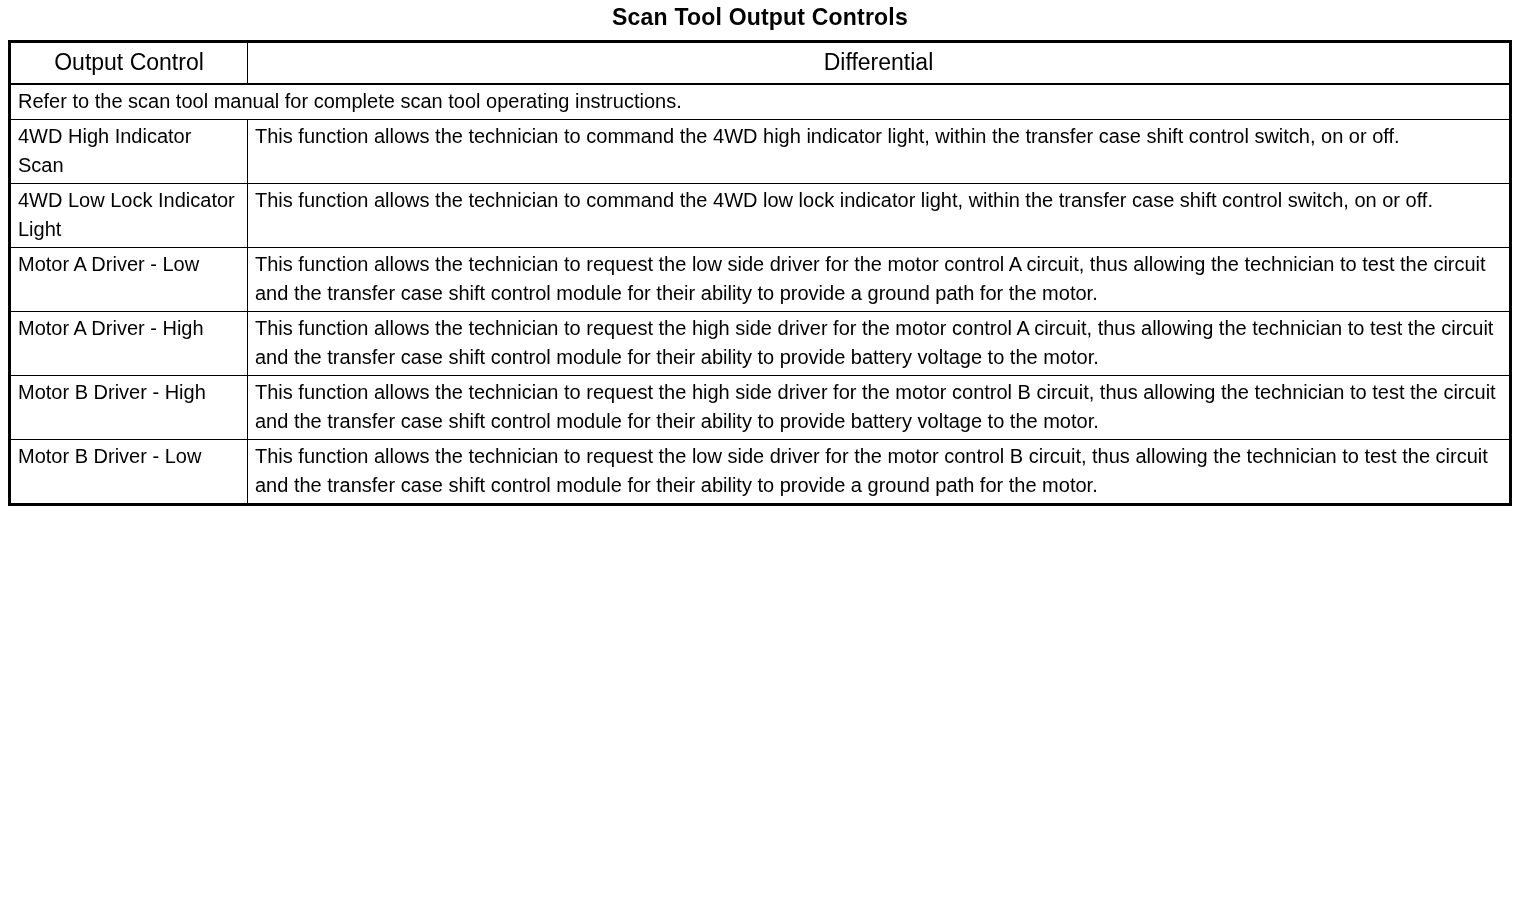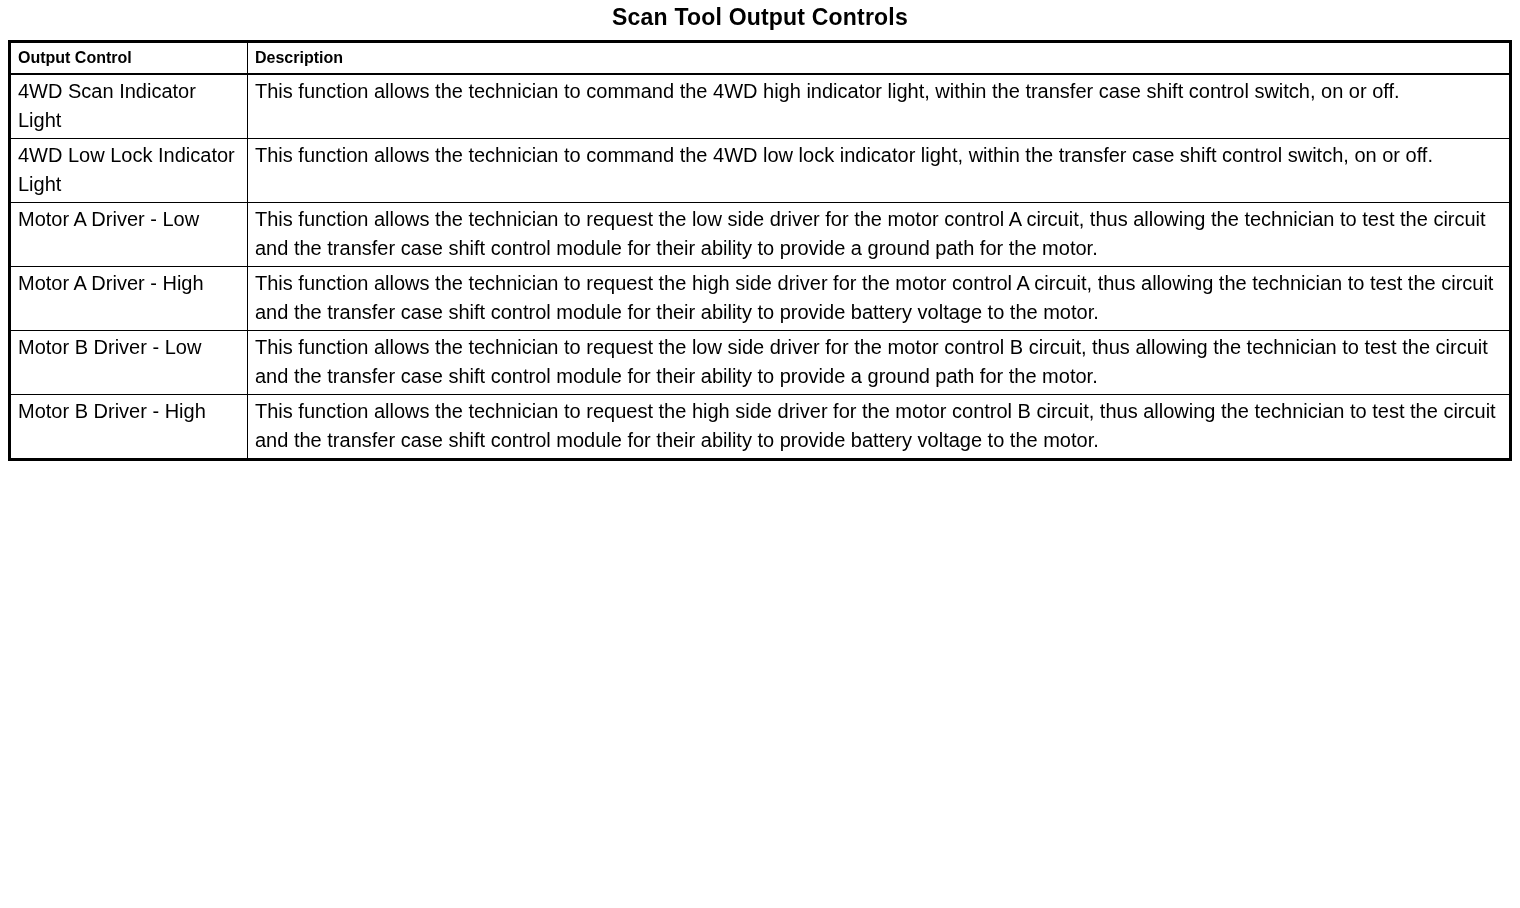--- a/index.html
+++ b/index.html
@@ -32,22 +32,23 @@
   }
   table.output-controls th,
   table.output-controls td {
     border: 1px solid #000;
     padding: 2px 7px 3px 7px;
     vertical-align: top;
     text-align: left;
     word-wrap: break-word;
   }
   table.output-controls th {
-    font-weight: bold;
-    font-size: 16px;
+    text-align: center;
+    font-weight: normal;
+    font-size: 23px;
     padding-top: 3px;
     padding-bottom: 4px;
     border-bottom: 2px solid #000;
   }
   .col-control {
     width: 222px;
   }
   td.note-cell {
     padding-top: 3px;
     padding-bottom: 4px;
@@ -56,44 +57,47 @@
 </head>
 <body>
 
 <div class="page">
   <div class="doc-title">Scan Tool Output Controls</div>
 
   <table class="output-controls">
     <thead>
       <tr>
         <th class="col-control">Output Control</th>
-        <th class="col-desc">Description</th>
+        <th class="col-desc">Differential</th>
       </tr>
     </thead>
     <tbody>
+      <tr>
+        <td class="note-cell" colspan="2">Refer to the scan tool manual for complete scan tool operating instructions.</td>
+      </tr>
 
     <tr>
-          <td class="col-control">4WD Scan Indicator Light</td>
+          <td class="col-control">4WD High Indicator Scan</td>
           <td class="col-desc">This function allows the technician to command the 4WD high indicator light, within the transfer case shift control switch, on or off.</td>
         </tr>
         <tr>
           <td class="col-control">4WD Low Lock Indicator Light</td>
           <td class="col-desc">This function allows the technician to command the 4WD low lock indicator light, within the transfer case shift control switch, on or off.</td>
         </tr>
         <tr>
           <td class="col-control">Motor A Driver - Low</td>
           <td class="col-desc">This function allows the technician to request the low side driver for the motor control A circuit, thus allowing the technician to test the circuit and the transfer case shift control module for their ability to provide a ground path for the motor.</td>
         </tr>
         <tr>
           <td class="col-control">Motor A Driver - High</td>
           <td class="col-desc">This function allows the technician to request the high side driver for the motor control A circuit, thus allowing the technician to test the circuit and the transfer case shift control module for their ability to provide battery voltage to the motor.</td>
         </tr>
         <tr>
+          <td class="col-control">Motor B Driver - High</td>
+          <td class="col-desc">This function allows the technician to request the high side driver for the motor control B circuit, thus allowing the technician to test the circuit and the transfer case shift control module for their ability to provide battery voltage to the motor.</td>
+        </tr>
+        <tr>
           <td class="col-control">Motor B Driver - Low</td>
           <td class="col-desc">This function allows the technician to request the low side driver for the motor control B circuit, thus allowing the technician to test the circuit and the transfer case shift control module for their ability to provide a ground path for the motor.</td>
-        </tr>
-        <tr>
-          <td class="col-control">Motor B Driver - High</td>
-          <td class="col-desc">This function allows the technician to request the high side driver for the motor control B circuit, thus allowing the technician to test the circuit and the transfer case shift control module for their ability to provide battery voltage to the motor.</td>
         </tr>
       </tbody>
   </table>
 </div>
 
 </body></html>

